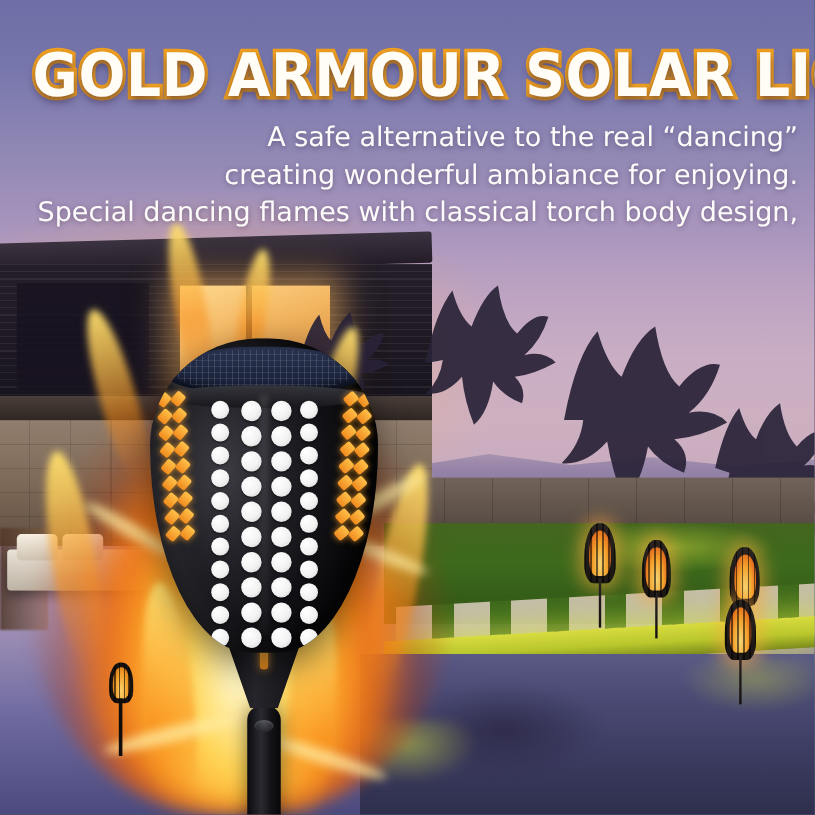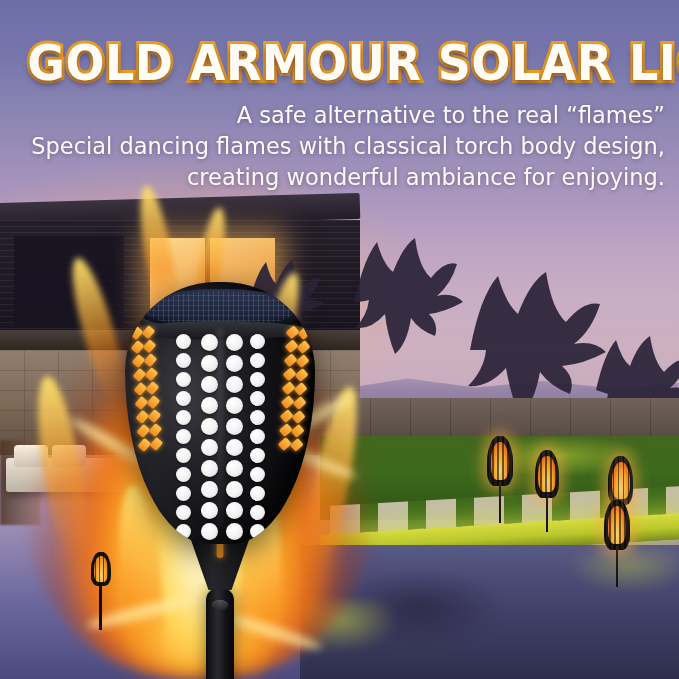--- a/index.html
+++ b/index.html
@@ -455,18 +455,18 @@
           <div class="dot"></div>
         <div class="dot"></div>
           <div class="dot"></div>
         <div class="dot"></div>
       </div>
     </div>
   </div>
 
   <div id="title">GOLD ARMOUR SOLAR LIGHTS</div>
   <div id="subtitle">
-    <div>A safe alternative to the real “flames”</div>
+    <div>A safe alternative to the real “dancing”</div>
+    <div>creating wonderful ambiance for enjoying.</div>
     <div>Special dancing flames with classical torch body design,</div>
-    <div>creating wonderful ambiance for enjoying.</div>
   </div>
 
 </div>
 
 </body></html>

